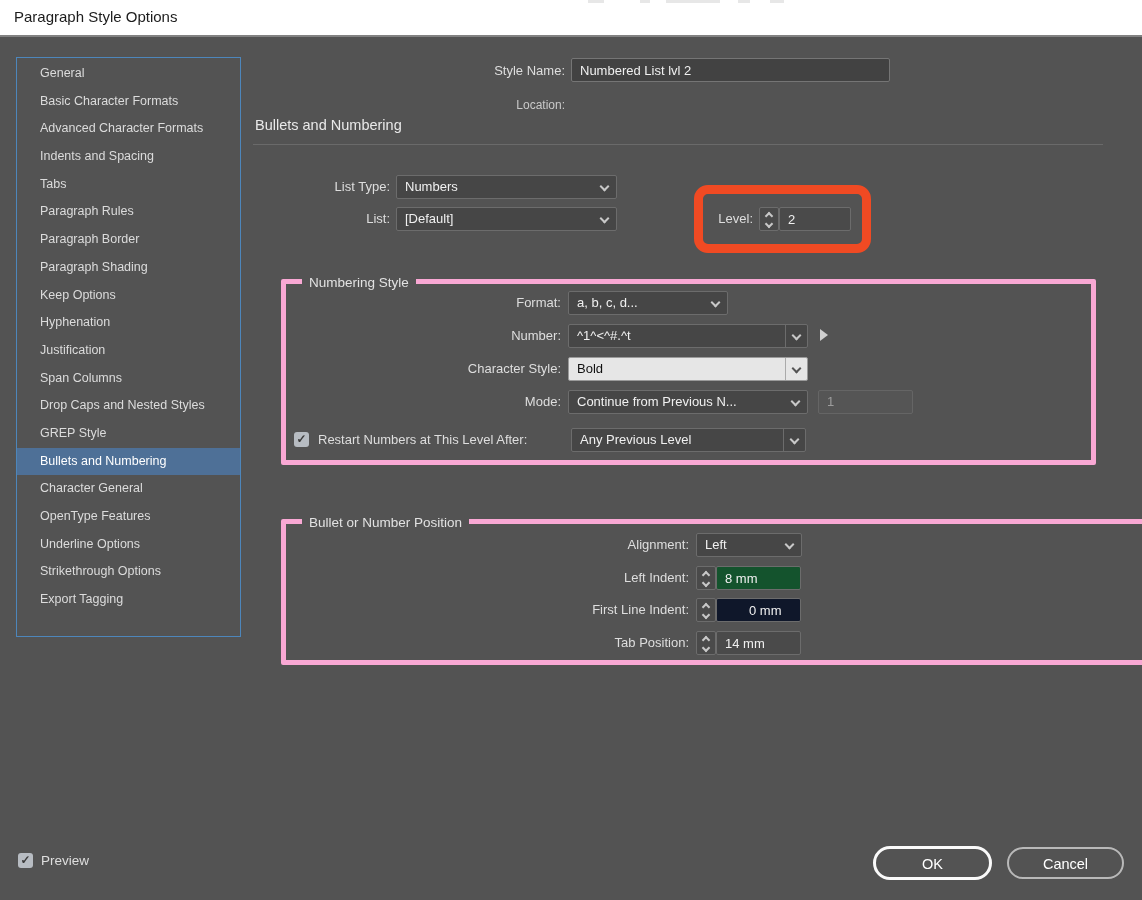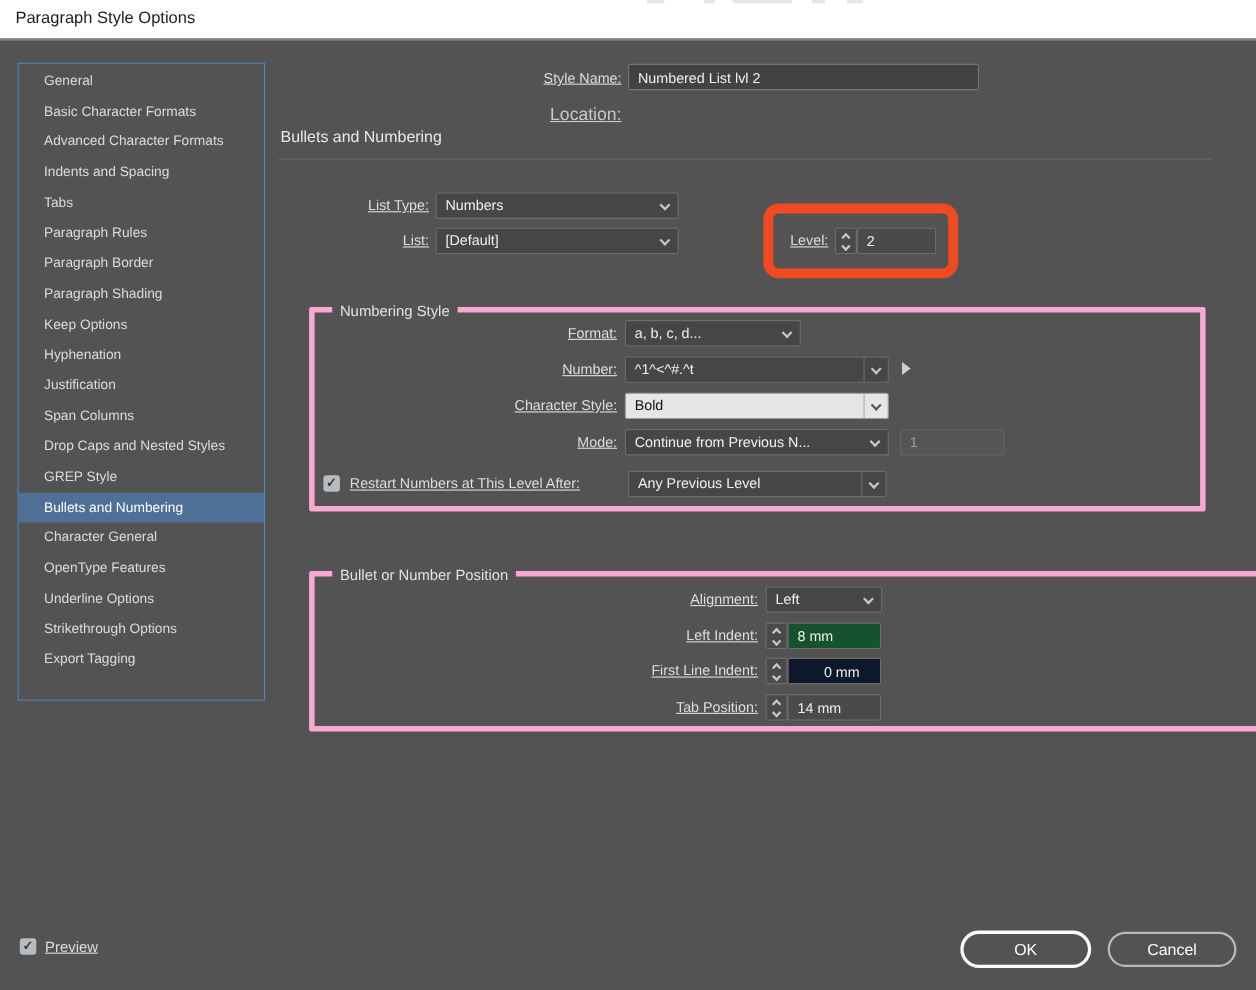--- a/index.html
+++ b/index.html
@@ -20,21 +20,21 @@
   
   .sidebar { position:absolute; left:16px; top:20px; width:225px; height:580px;
              border:1px solid #4d86bb; }
   .side-item { height:27.7px; line-height:27.7px; padding-left:23px; font-size:12.5px;
                color:#dcdcdc; white-space:nowrap; cursor:default; }
   .side-item:first-child { margin-top:2px; }
   .side-item.selected { background:#4e7097; color:#ffffff; }
 
   
   .lbl { position:absolute; height:24px; line-height:24px; font-size:13px;
-         color:#dedede; white-space:nowrap;text-decoration:underline; }
+         color:#dedede; white-space:nowrap; }
   .dd  { position:absolute; height:24px; background:#464646; border:1px solid #6c6c6c;
          border-radius:2px; color:#f0f0f0; font-size:13px; line-height:22px;
          padding-left:8px; cursor:default; }
   .chev { position:absolute; right:8px; top:7px; width:7px; height:7px;
           border-right:2px solid #c8c8c8; border-bottom:2px solid #c8c8c8;
           transform:rotate(45deg); }
   .combo-chev-cell { position:absolute; right:0; top:0; width:22px; height:100%;
                      border-left:1px solid #6c6c6c; }
   .combo-chev-cell .chev { right:7px; }
   .tinput { position:absolute; height:24px; background:#424242; border:1px solid #757575;
@@ -46,21 +46,21 @@
            transform:rotate(45deg); margin:5px auto 1px auto; }
   .st-dn { width:6px; height:6px; border-right:2px solid #c8c8c8; border-bottom:2px solid #c8c8c8;
            transform:rotate(45deg); margin:2px auto 0 auto; }
   .checkbox { position:absolute; width:15px; height:15px; background:#b7bcc2;
               border-radius:3px; color:#3a3a3a; font-size:12px; font-weight:bold;
               text-align:center; line-height:15px; cursor:default; }
 
   
   .style-name-label { right:577px; top:22px; }
   .style-name-input { left:571px; top:21px; width:319px; }
-  .location-label   { right:577px; top:56px; font-size:16px; color:#c9c9c9; }
+  .location-label   { right:577px; top:56px; font-size:12px; color:#c9c9c9; }
 
   
   .section-heading { position:absolute; left:255px; top:80px; font-size:14.5px; color:#e9e9e9; }
   .section-rule { position:absolute; left:253px; top:107px; width:850px; height:1px; background:#6a6a6a; }
 
   .listtype-label { right:752px; top:138px; }
   .listtype-dd { left:396px; top:138px; width:221px; }
   .list-label { right:752px; top:170px; }
   .list-dd { left:396px; top:170px; width:221px; }
 

